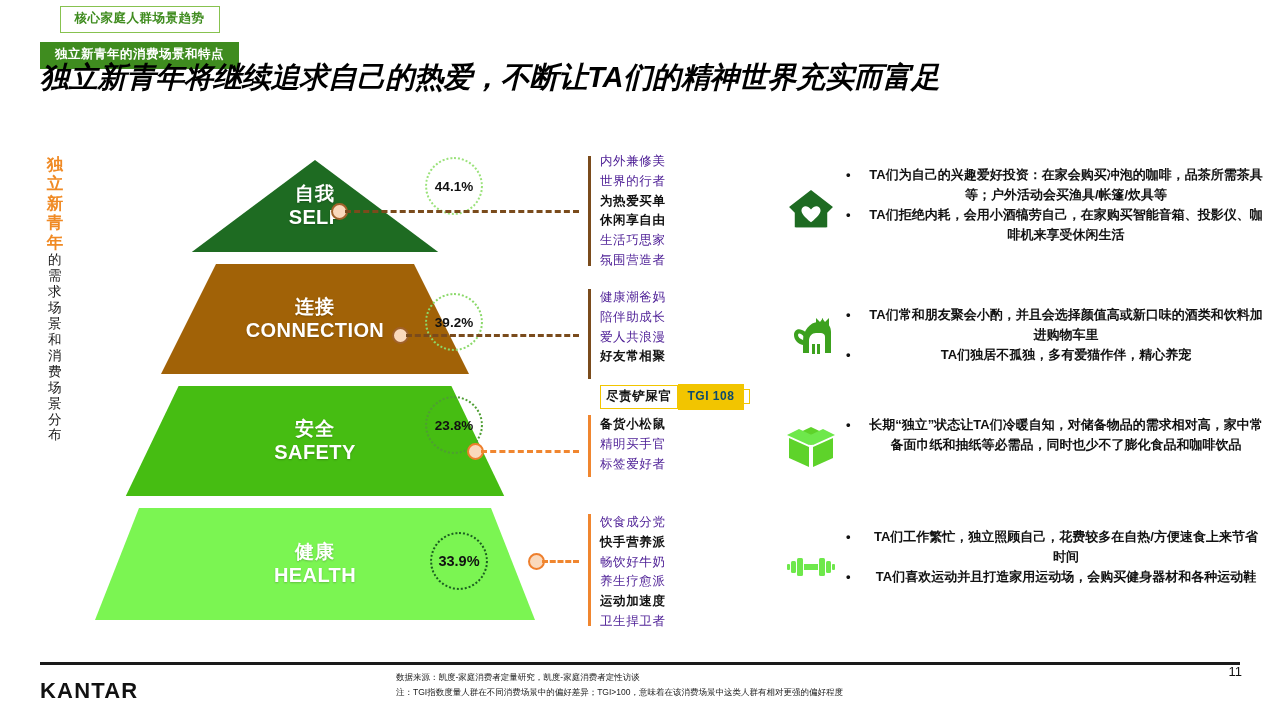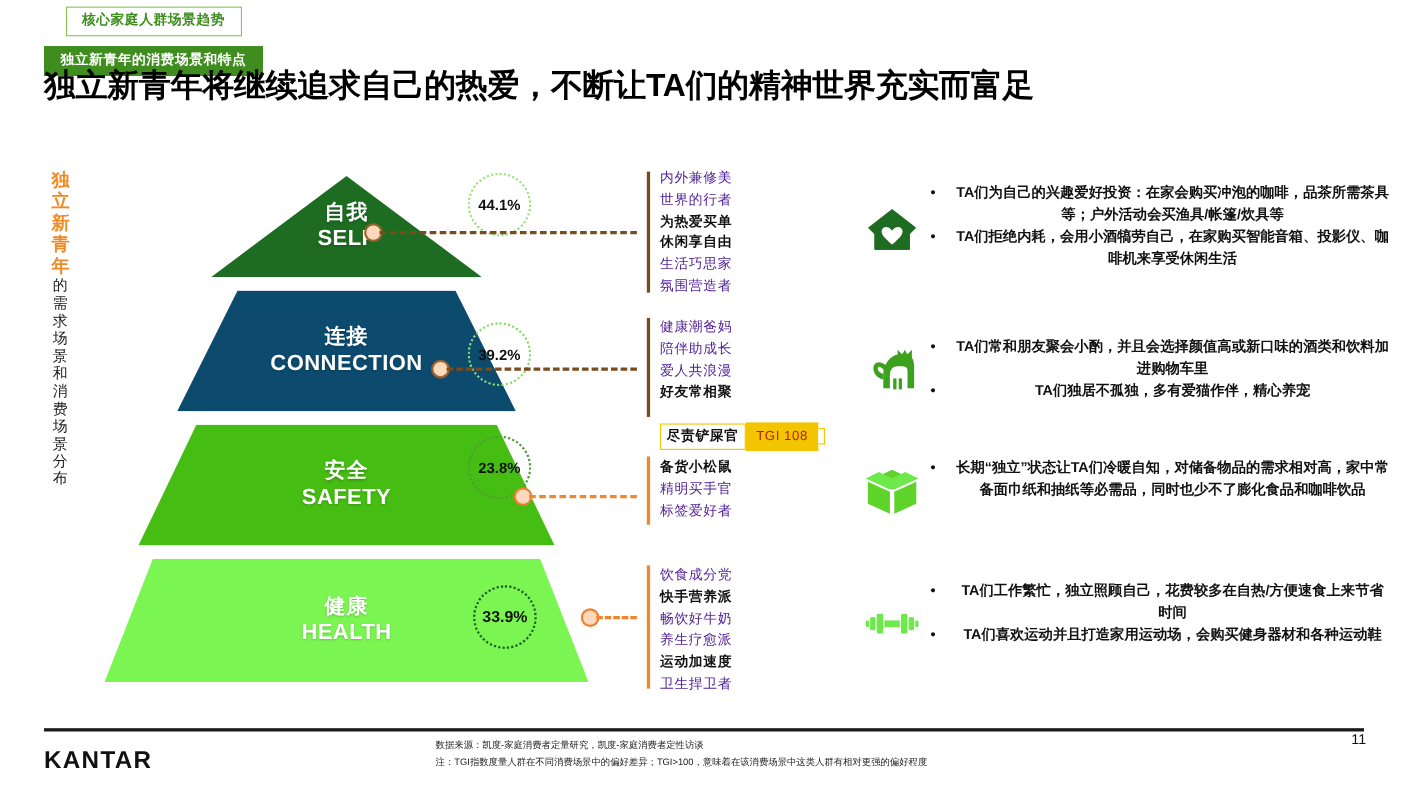--- a/index.html
+++ b/index.html
@@ -48,20 +48,21 @@
   
   .page-title {
     position: absolute;
     left: 40px;
     top: 58px;
     font-size: 29px;
     font-weight: bold;
     letter-spacing: -0.2px;
     color: #000000;
     white-space: nowrap;
+    font-style: italic;
   }
 
   
   .vlabel {
     position: absolute;
     left: 42px;
     top: 155px;
     width: 26px;
     text-align: center;
     line-height: 1.18;
@@ -113,21 +114,21 @@
     line-height: 1.2;
     letter-spacing: .4px;
   }
   .tier-1 {
     top: 0px; height: 92px;
     background: #1E6B22;
     clip-path: polygon(50% 0%, 78% 100%, 22% 100%);
   }
   .tier-2 {
     top: 104px; height: 110px;
-    background: #0c4a6e;
+    background: #a16207;
     clip-path: polygon(27.5% 0%, 72.5% 0%, 85% 100%, 15% 100%);
   }
   .tier-3 {
     top: 226px; height: 110px;
     background: #46BD12;
     clip-path: polygon(19% 0%, 81% 0%, 93% 100%, 7% 100%);
   }
   .tier-4 {
     top: 348px; height: 112px;
     background: #7BF552;
@@ -189,22 +190,22 @@
     font-weight: bold;
     color: #111;
     background: #ffffff;
     border: 1.5px solid #F2C500;
     padding: 1px 5px 2px 5px;
     font-size: 12.5px;
     letter-spacing: .6px;
   }
   .tgi-badge {
     background: #F2C500;
-    color: #b91c1c;
-    font-weight: normal;
+    color: #0c4a6e;
+    font-weight: bold;
     font-size: 12px;
     padding: 3px 10px 4px 10px;
     letter-spacing: .5px;
   }
   .tgi-cap {
     background: #ffffff;
     border: 1.5px solid #F2C500;
     border-left: none;
     width: 5px;
     height: 13px;

